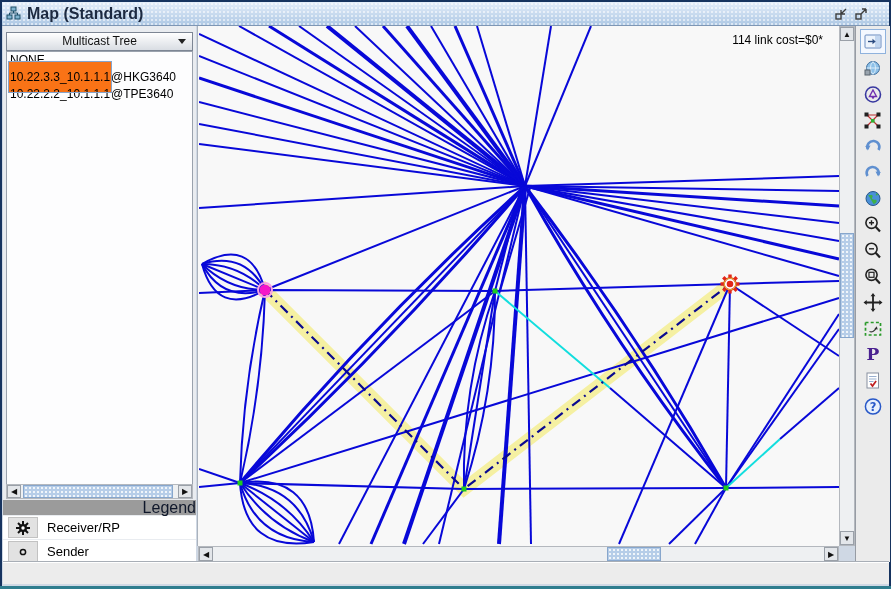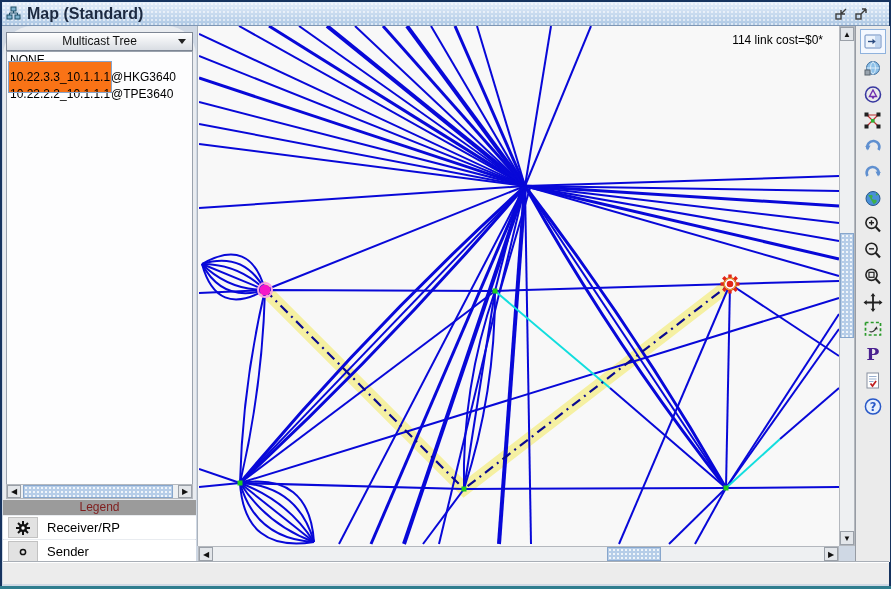--- a/index.html
+++ b/index.html
@@ -7,37 +7,37 @@
   #win:after{content:"";position:absolute;left:0;right:0;bottom:0;height:3px;background:#2f7d8e;}
   #inner{position:absolute;left:2px;top:2px;width:887px;height:584px;background:#cfd8e4;}
   
   #titlebar{position:absolute;left:0;top:0;width:887px;height:23px;
     background:linear-gradient(#e4eefa,#aec8e4);border-bottom:1px solid #7e96b4;
     background-image:radial-gradient(rgba(255,255,255,.55) 1px,transparent 1.2px),linear-gradient(#e4eefa,#aec8e4);
     background-size:4px 4px,100% 100%;display:flex;align-items:center;}
   #title-text{font-size:16px;font-weight:bold;color:#1c2940;margin-left:5px;}
   .winbtn{position:absolute;top:4px;width:16px;height:15px;cursor:pointer;}
   
-  #sidebar{position:absolute;left:1px;top:24px;width:193px;height:536px;background:#e9ecf0;border-radius:29px;}
+  #sidebar{position:absolute;left:1px;top:24px;width:193px;height:536px;background:#e9ecf0;}
   #combo{position:absolute;left:3px;top:6px;width:185px;height:17px;background:linear-gradient(#ffffff,#d9dde3);
     border:1px solid #7d8694;font-size:12px;color:#111;text-align:center;line-height:16px;cursor:pointer;}
   #combo .arr{position:absolute;right:6px;top:6px;width:0;height:0;border-left:4px solid transparent;border-right:4px solid transparent;border-top:5px solid #222;}
   #tree-list{position:absolute;left:3px;top:25px;width:185px;height:432px;background:#fdfdfe;border:1px solid #9aa2ad;overflow:hidden;}
   .titem{font-size:12px;color:#000;height:17px;line-height:17px;white-space:nowrap;padding-left:2px;cursor:pointer;}
   .titem .pre{padding:8px 1px;}
   .titem.sel .pre{background:#f97316;outline:1px solid #86a4cc;}
   
   .sb{position:absolute;background:#eef0f2;border:1px solid #b4b8be;box-sizing:border-box;}
   .sb-btn{position:absolute;background:#e3e6ea;border:1px solid #9aa0a8;box-sizing:border-box;color:#111;
     font-size:8px;text-align:center;cursor:pointer;display:flex;align-items:center;justify-content:center;}
   .sb-thumb{position:absolute;background:#b6cde8;border:1px solid #87a6cc;box-sizing:border-box;cursor:pointer;
     background-image:radial-gradient(rgba(255,255,255,.8) 1px,transparent 1.1px);background-size:4px 4px;}
   
-  #legend-hdr{position:absolute;left:0px;top:474px;width:193px;height:15px;background:#9b9b9b;color:#7f1d1d;
-    font-size:12px;text-align:center;line-height:15px;}
+  #legend-hdr{position:absolute;left:0px;top:474px;width:193px;height:15px;background:#9b9b9b;color:#0f172a;
+    font-size:16px;text-align:right;line-height:15px;}
   .leg-row{position:absolute;left:0;width:193px;height:23px;background:#ffffff;display:flex;align-items:center;}
   .leg-ic{width:28px;height:19px;background:#e2e2e2;border:1px solid #c2c2c2;margin-left:5px;display:flex;align-items:center;justify-content:center;}
   .leg-lb{font-size:13px;color:#000;margin-left:9px;}
   
   #mapwrap{position:absolute;left:195px;top:24px;width:643px;height:520px;background:#f8f8f8;border-left:1px solid #aab2bc;}
   #mapsvg{position:absolute;left:1px;top:0;width:641px;height:519px;}
   #map-overlay-text{position:absolute;top:7px;right:18px;font-size:12px;color:#000;}
   
   #toolbar{position:absolute;left:853px;top:24px;width:34px;height:536px;background:#ebebeb;border-left:1px solid #979ca4;}
   .tbtn{width:24px;height:23px;margin:3px auto 2px auto;display:flex;align-items:center;justify-content:center;cursor:pointer;}

